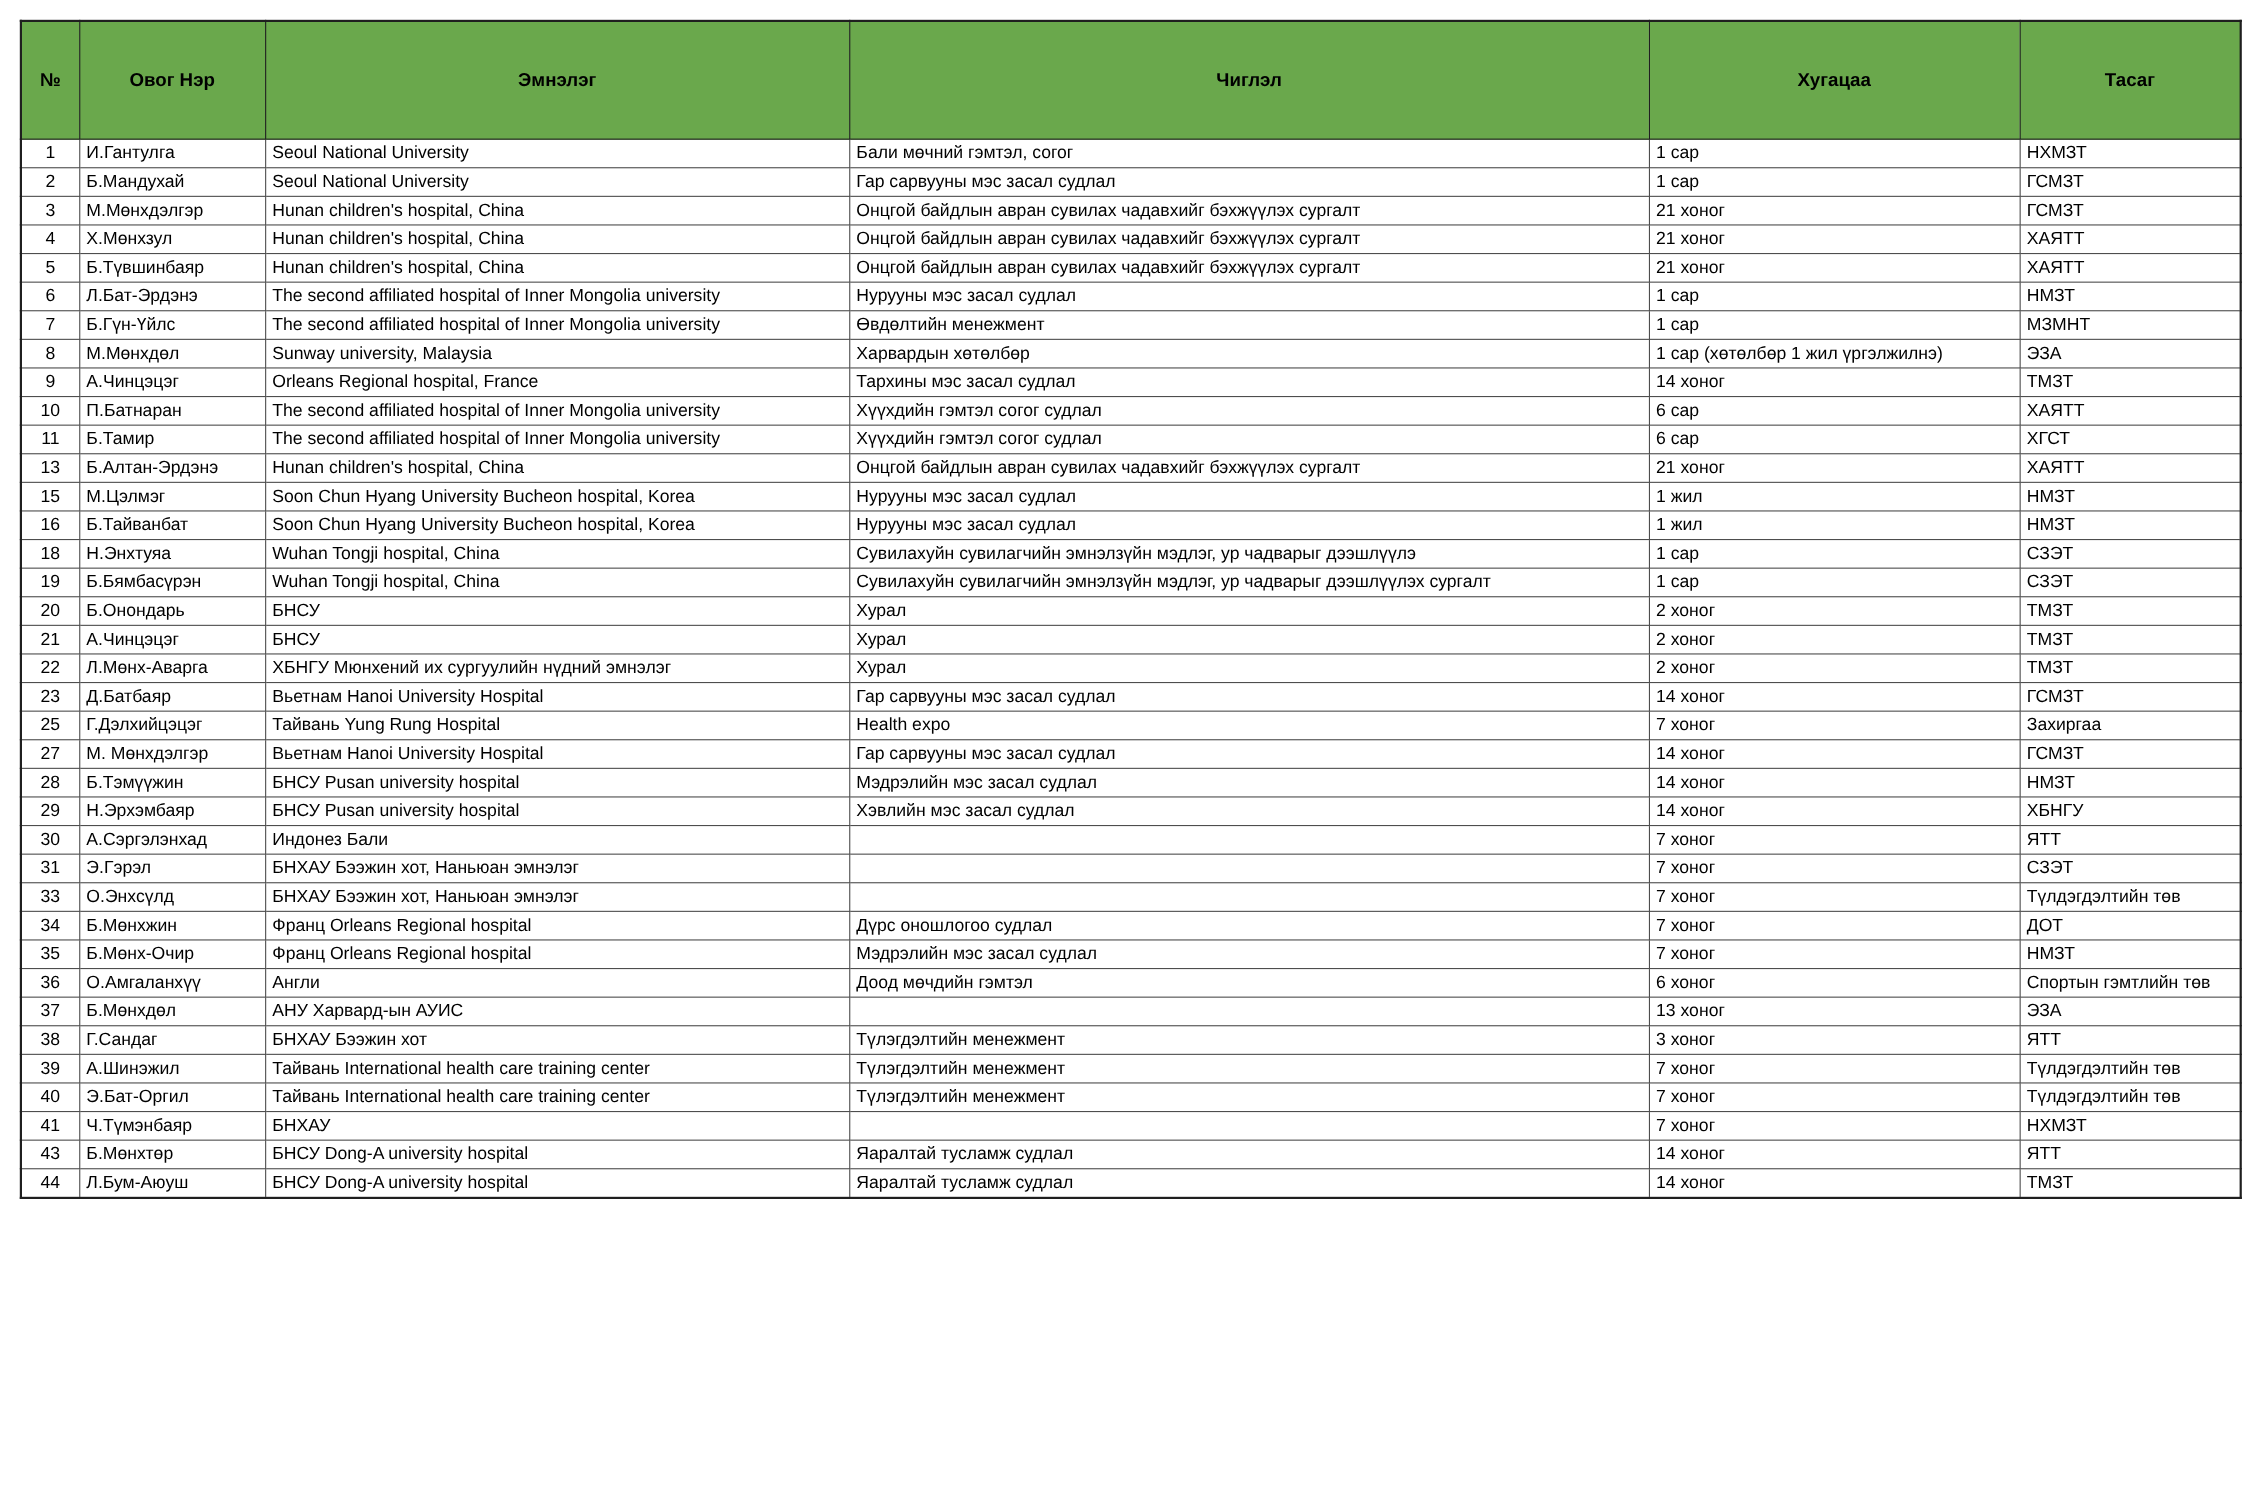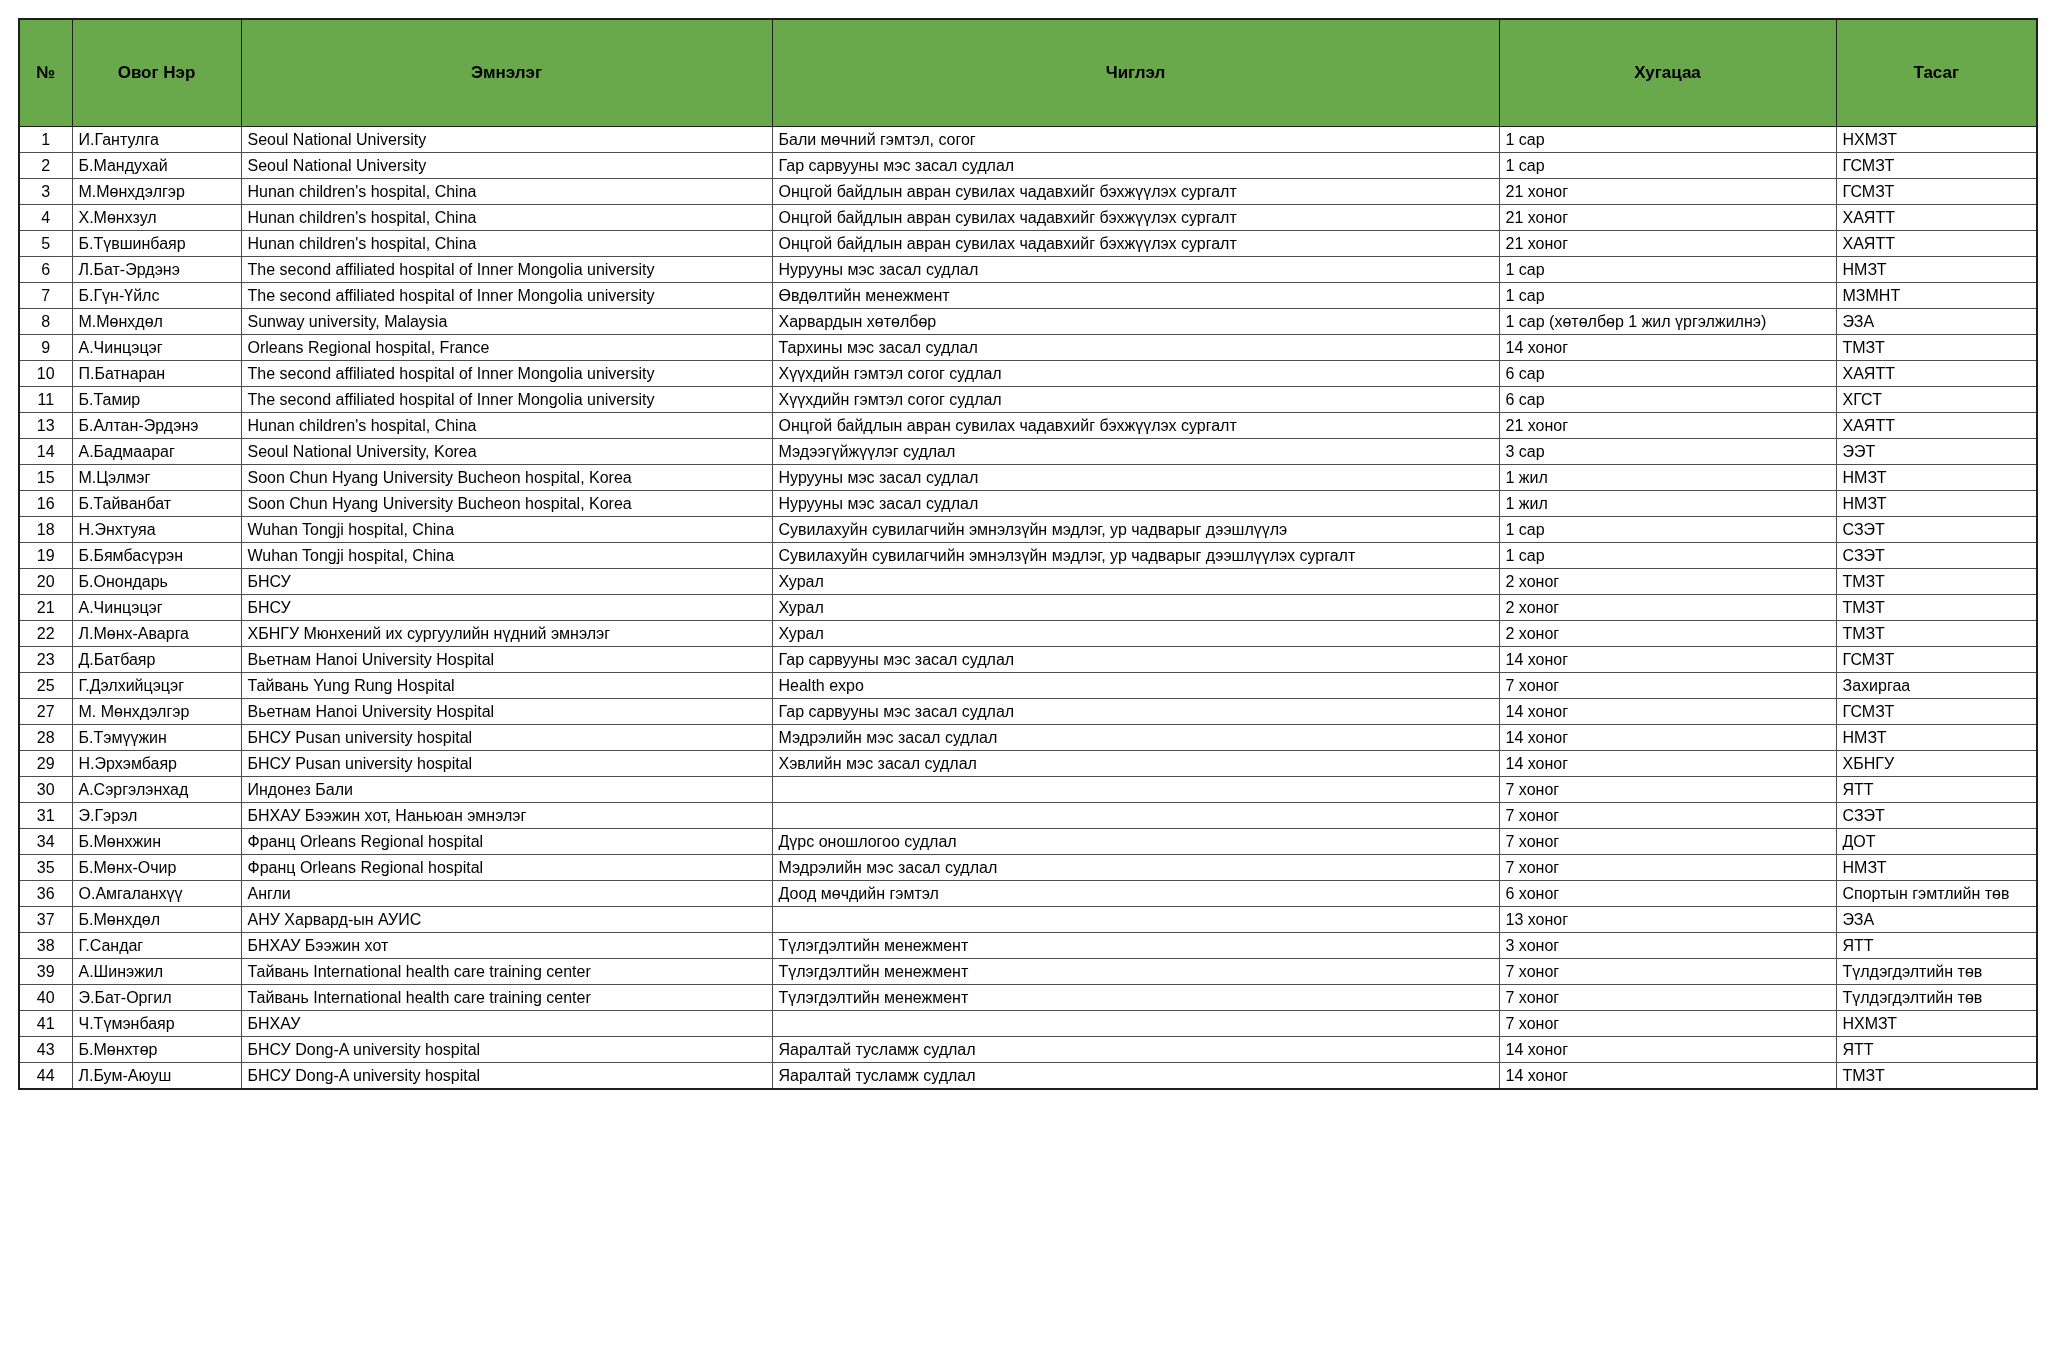--- a/index.html
+++ b/index.html
@@ -169,28 +169,20 @@
         </tr>
         <tr>
           <td class="col-no">13</td>
           <td>Б.Алтан-Эрдэнэ</td>
           <td>Hunan children's hospital, China</td>
           <td>Онцгой байдлын авран сувилах чадавхийг бэхжүүлэх сургалт</td>
           <td>21 хоног</td>
           <td>ХАЯТТ</td>
         </tr>
         <tr>
-          <td class="col-no">14</td>
-          <td>А.Бадмаараг</td>
-          <td>Seoul National University, Korea</td>
-          <td>Мэдээгүйжүүлэг судлал</td>
-          <td>3 сар</td>
-          <td>ЭЭТ</td>
-        </tr>
-        <tr>
           <td class="col-no">15</td>
           <td>М.Цэлмэг</td>
           <td>Soon Chun Hyang University Bucheon hospital, Korea</td>
           <td>Нурууны мэс засал судлал</td>
           <td>1 жил</td>
           <td>НМЗТ</td>
         </tr>
         <tr>
           <td class="col-no">16</td>
           <td>Б.Тайванбат</td>
@@ -287,20 +279,28 @@
           <td>7 хоног</td>
           <td>ЯТТ</td>
         </tr>
         <tr>
           <td class="col-no">31</td>
           <td>Э.Гэрэл</td>
           <td>БНХАУ Бээжин хот, Наньюан эмнэлэг</td>
           <td></td>
           <td>7 хоног</td>
           <td>СЗЭТ</td>
+        </tr>
+        <tr>
+          <td class="col-no">33</td>
+          <td>О.Энхсүлд</td>
+          <td>БНХАУ Бээжин хот, Наньюан эмнэлэг</td>
+          <td></td>
+          <td>7 хоног</td>
+          <td>Түлдэгдэлтийн төв</td>
         </tr>
         <tr>
           <td class="col-no">34</td>
           <td>Б.Мөнхжин</td>
           <td>Франц Orleans Regional hospital</td>
           <td>Дүрс оношлогоо судлал</td>
           <td>7 хоног</td>
           <td>ДОТ</td>
         </tr>
         <tr>

